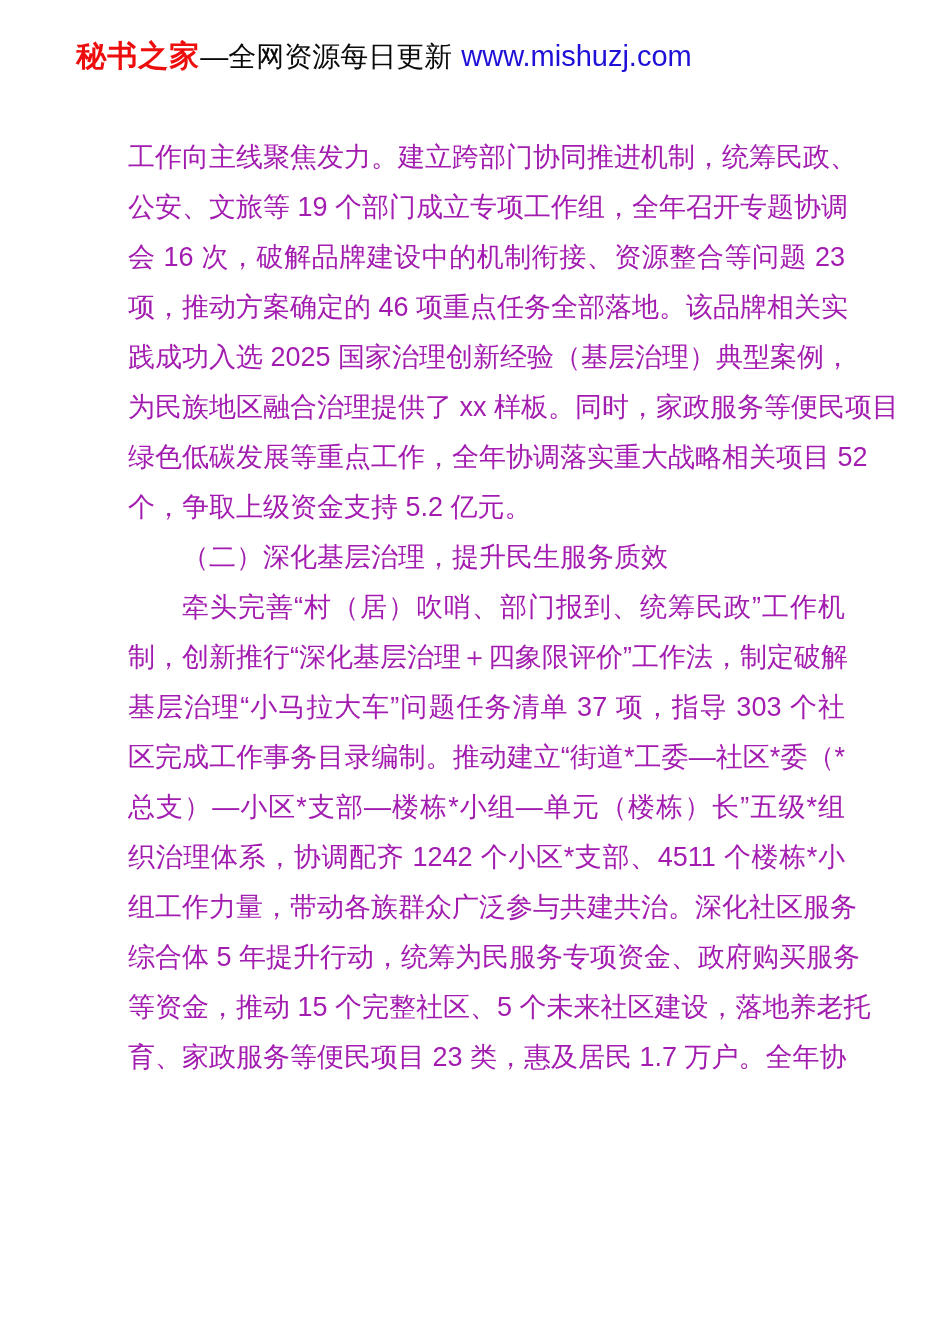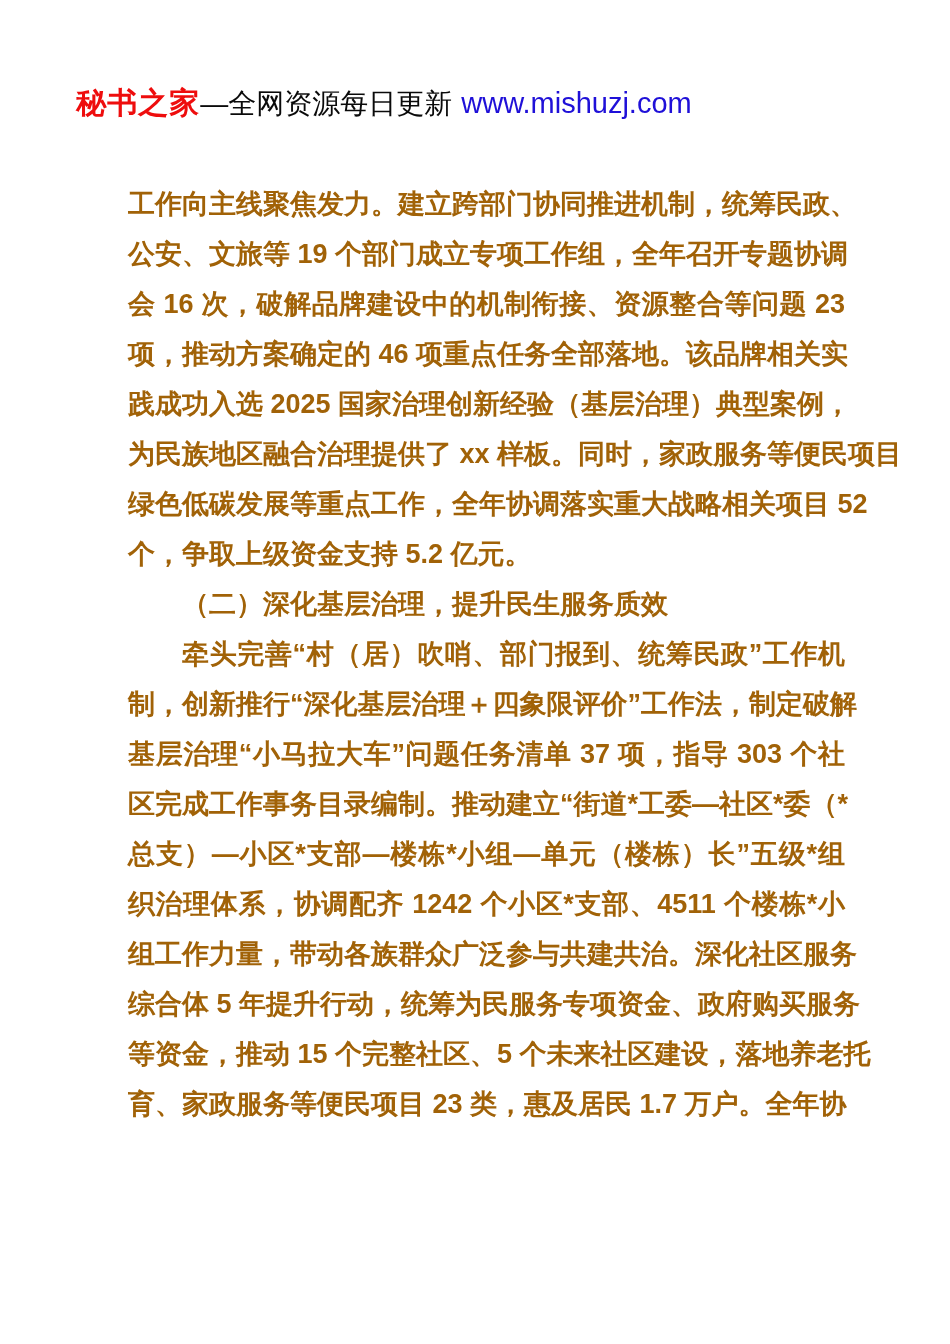--- a/index.html
+++ b/index.html
@@ -9,21 +9,21 @@
   }
   .page {
     position: relative;
     width: 950px;
     height: 1344px;
     background: #ffffff;
     overflow: hidden;
     font-family: "Liberation Sans", sans-serif;
   }
   .site-header {
-    padding-top: 84px;
+    padding-top: 37px;
     width: 768px;
     text-align: center;
     white-space: nowrap;
     line-height: 38px;
     font-size: 28px;
     color: #000000;
   }
   .site-header .brand {
     font-weight: bold;
     font-size: 30px;
@@ -48,22 +48,21 @@
     font-size: 27px;
   }
   .line {
     width: 717px;
     height: 50px;
     line-height: 50px;
     text-align: justify;
     text-align-last: justify;
     white-space: nowrap;
     letter-spacing: 0;
-    color: #a16207;
-    font-weight: bold;
+    color: #a21caf;
   }
   .line.indent {
     text-indent: 54px;
   }
   .line.end {
     text-align: right;
     text-align-last: left;
   }
 </style>
 </head>

